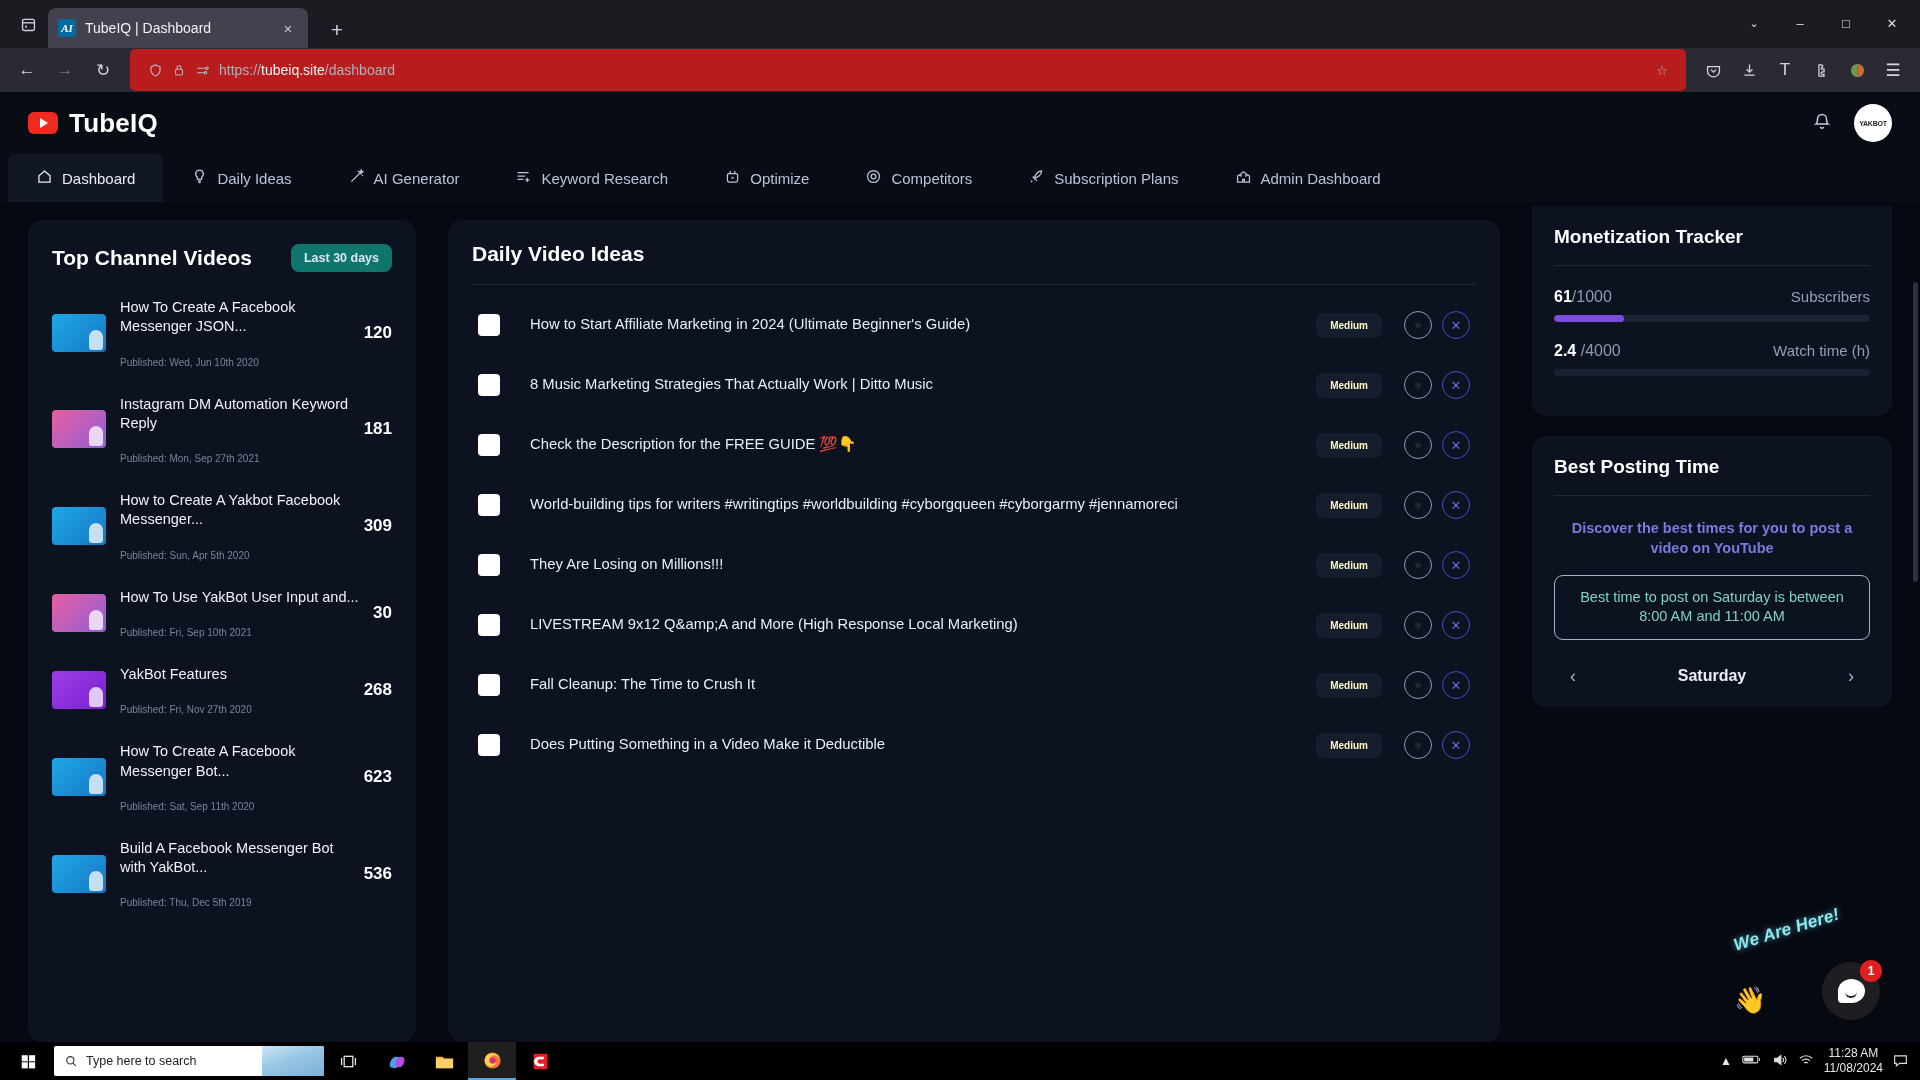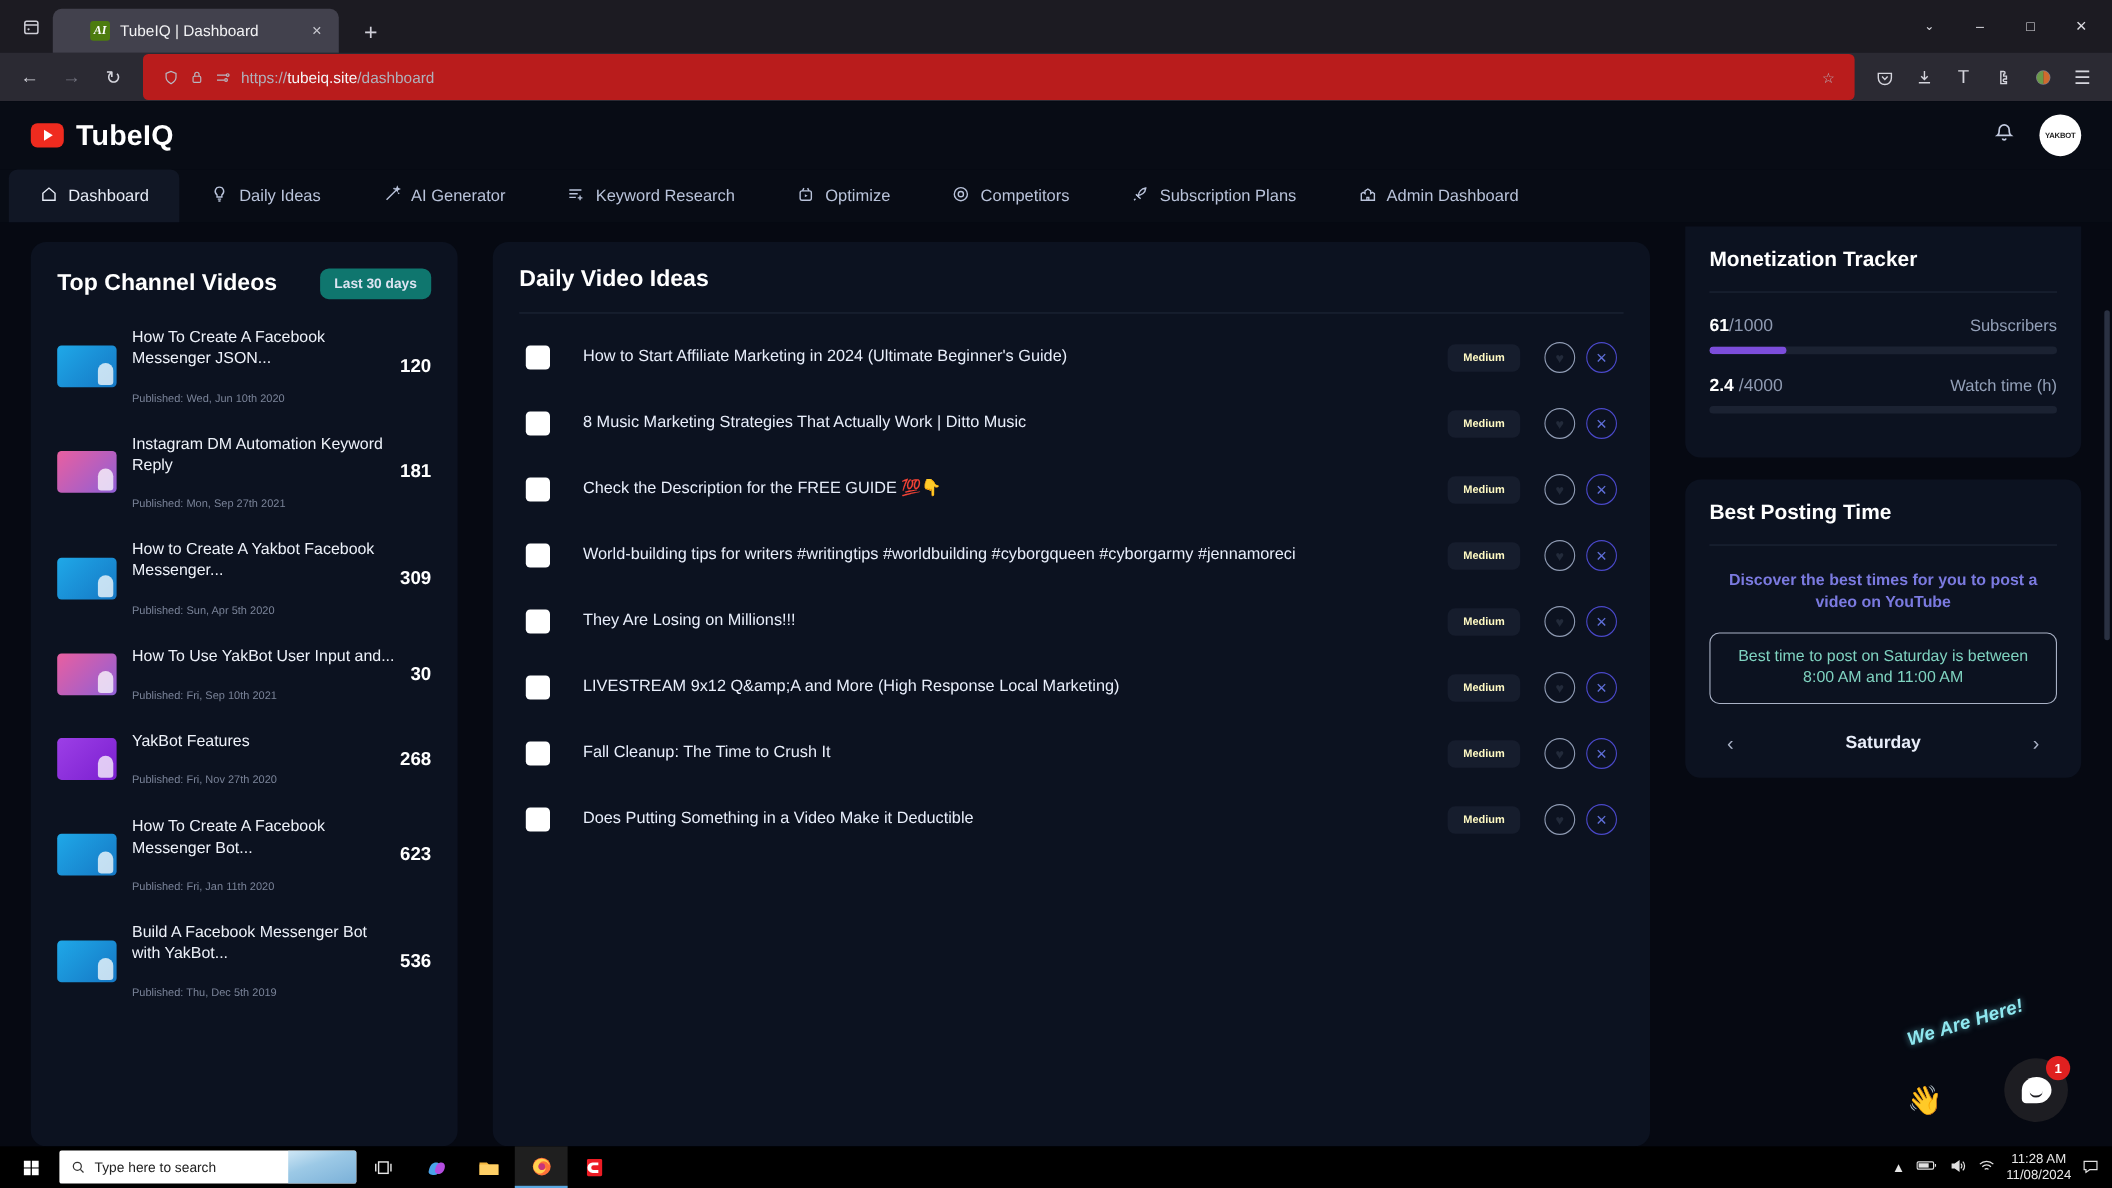--- a/index.html
+++ b/index.html
@@ -19,25 +19,24 @@
   .tab-listall {
     width: 40px; height: 40px; display: flex; align-items: center;
     justify-content: center; margin-bottom: 4px; color: #cfcfd8;
   }
   .tab {
     height: 40px; width: 260px; background: #42414d;
     border-radius: 8px 8px 0 0; display: flex; align-items: center;
     padding: 0 10px; gap: 9px; margin-bottom: 0;
   }
   .tab-fav {
-    width: 18px; height: 18px; background: #4d7c0f; border-radius: 3px;
+    width: 18px; height: 18px; background: #0369a1; border-radius: 3px;
     display: flex; align-items: center; justify-content: center;
     font-size: 11px; font-weight: bold; font-style: italic; color: #fff;
     font-family: "Liberation Serif", serif;
-    margin-left: 24px;
   }
   .tab-title {
     flex: 1; color: #f2f2f4; font-size: 14px; white-space: nowrap;
     overflow: hidden; text-overflow: ellipsis;
   }
   .tab-close { color: #c8c8d0; font-size: 15px; width: 20px; text-align: center; }
   .tab-new { color: #cfcfd8; font-size: 21px; margin: 0 0 6px 14px; width: 30px; text-align: center; }
   .win-ctrls {
     position: absolute; right: 6px; top: 4px; display: flex; gap: 2px;
   }
@@ -451,21 +450,21 @@
             <div class="vid-meta">
               <div class="vid-title">YakBot Features</div>
               <div class="vid-date">Published: Fri, Nov 27th 2020</div>
             </div>
             <div class="vid-count">268</div>
           </div>
           <div class="vid-row">
             <div class="thumb t-blue"></div>
             <div class="vid-meta">
               <div class="vid-title">How To Create A Facebook Messenger Bot...</div>
-              <div class="vid-date">Published: Fri, Jan 11th 2020</div>
+              <div class="vid-date">Published: Sat, Sep 11th 2020</div>
             </div>
             <div class="vid-count">623</div>
           </div>
           <div class="vid-row">
             <div class="thumb t-blue"></div>
             <div class="vid-meta">
               <div class="vid-title">Build A Facebook Messenger Bot with YakBot...</div>
               <div class="vid-date">Published: Thu, Dec 5th 2019</div>
             </div>
             <div class="vid-count">536</div>

